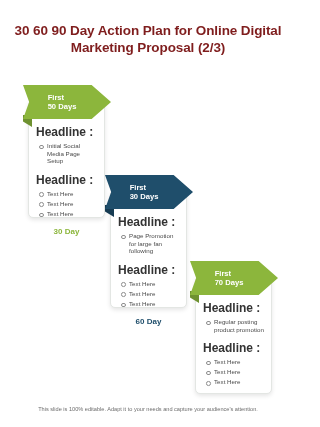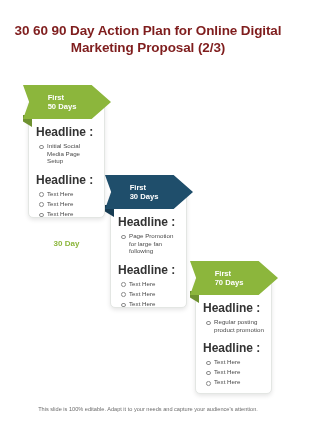--- a/index.html
+++ b/index.html
@@ -120,21 +120,21 @@
     position: absolute;
     left: 0;
     top: 2.6px;
     width: 2.6px;
     height: 2.6px;
     border: 0.6px solid #8e8e8e;
     border-radius: 50%;
   }
 
   .day-label {
-    margin-top: 21px;
+    margin-top: 9px;
     text-align: center;
     font-size: 8px;
     font-weight: bold;
   }
   .day-green { color: #8cb63c; }
   .day-navy  { color: #1f4e6b; }
 
   
   .footer {
     position: absolute;
@@ -188,20 +188,21 @@
       <div class="headline">Headline :</div>
       <ul class="bullets">
         <li>Page Promotion for large fan following</li>
       </ul>
       <div class="headline second">Headline :</div>
       <ul class="bullets">
         <li>Text Here</li>
         <li>Text Here</li>
         <li>Text Here</li>
       </ul>
+      <div class="day-label day-navy">60 Day</div>
     </div>
   </div>
 
   <div class="card card-3">
     <div class="tail tail-green"></div>
     <div class="banner banner-green">
       <span>
         <span class="b-line">First</span>
         <span class="b-line">70 Days</span>
       </span>

